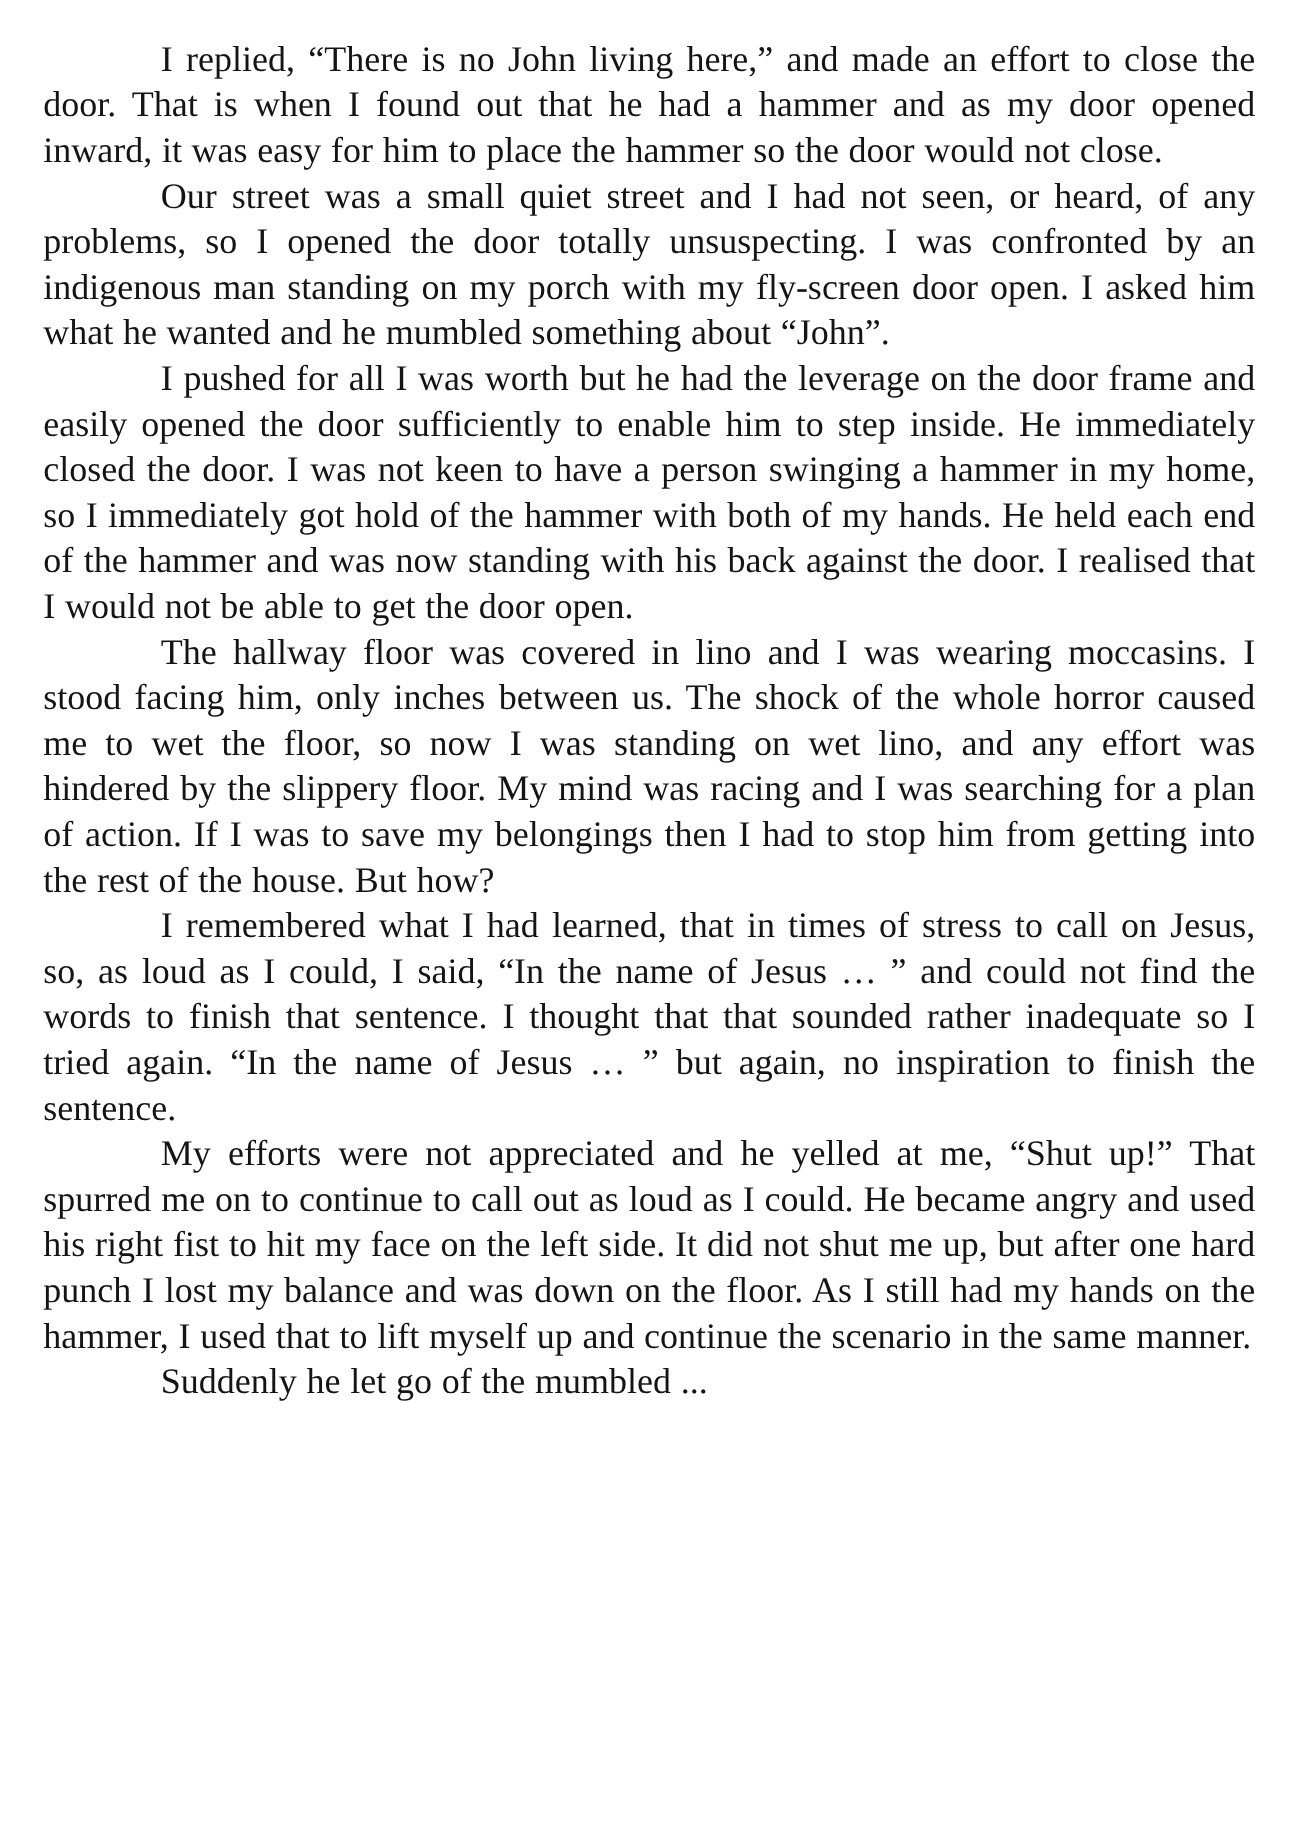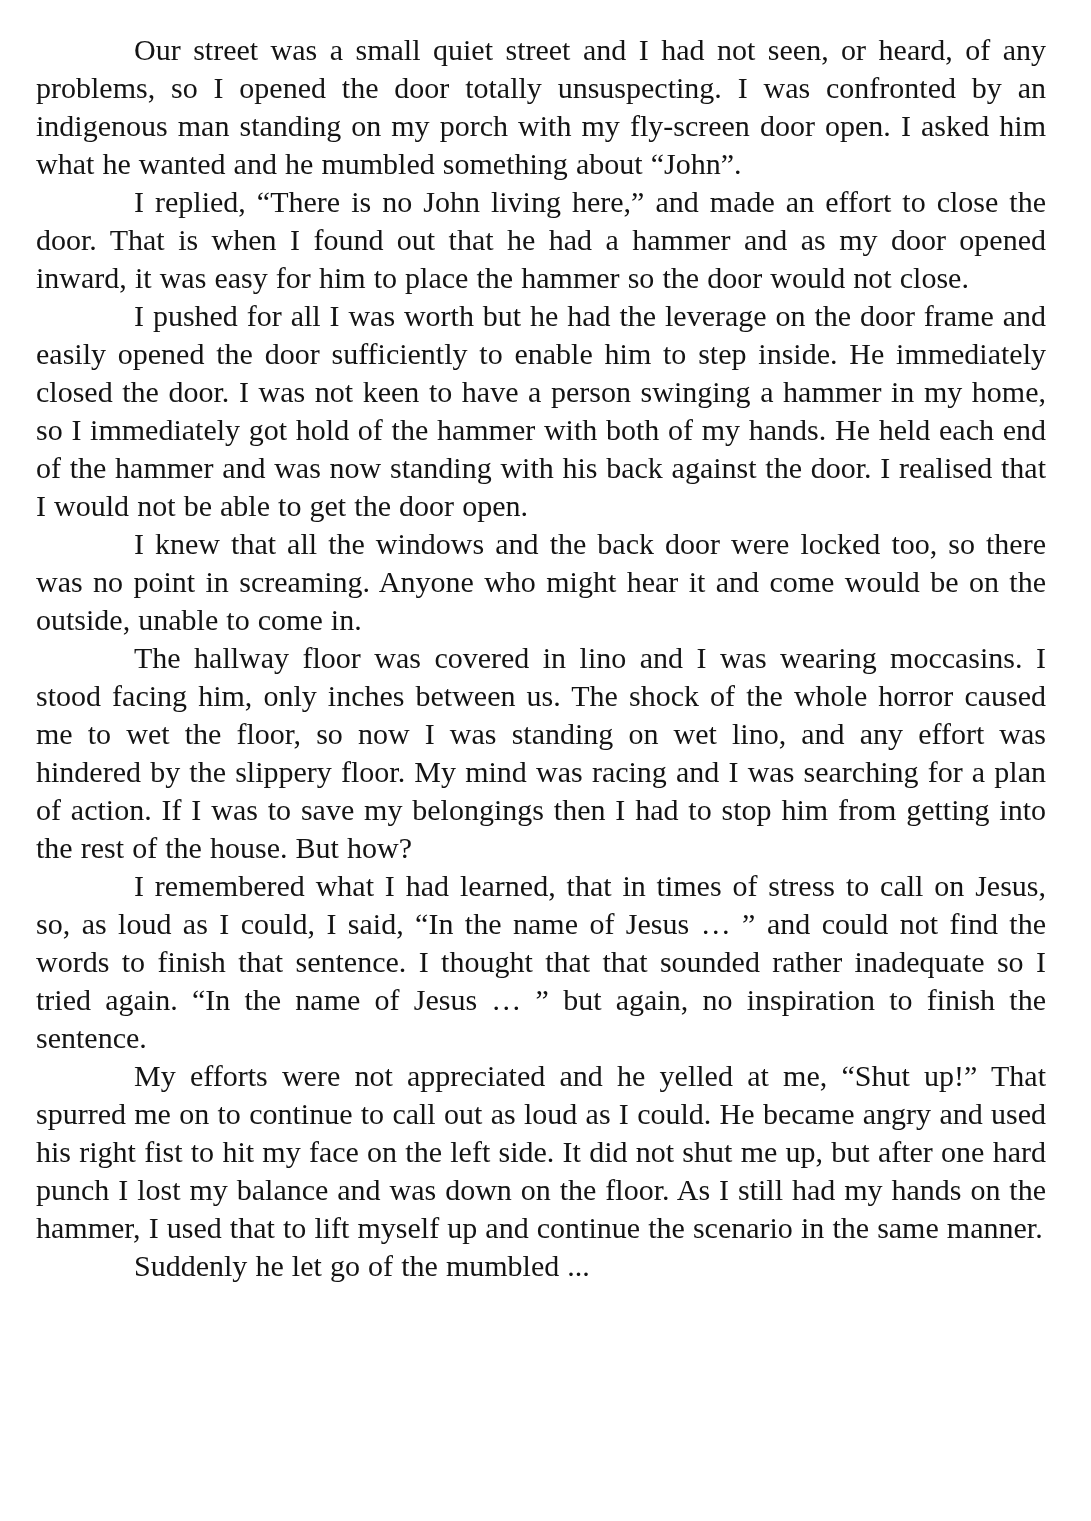--- a/index.html
+++ b/index.html
@@ -30,21 +30,20 @@
     text-indent: 98px;
     hyphens: none;
     -webkit-hyphens: none;
     word-spacing: 0.02em;
   }
 </style>
 </head>
 <body>
 
 <div class="page">
+  <p>I replied, “There is no John living here,” and made an effort to close the door. That is when I found out that he had a hammer and as my door opened inward, it was easy for him to place the hammer so the door would not close.</p>
   <p>Our street was a small quiet street and I had not seen, or heard, of any problems, so I opened the door totally unsuspecting. I was confronted by an indigenous man standing on my porch with my fly-screen door open. I asked him what he wanted and he mumbled something about “John”.</p>
-  <p>I replied, “There is no John living here,” and made an effort to close the door. That is when I found out that he had a hammer and as my door opened inward, it was easy for him to place the hammer so the door would not close.</p>
   <p>I pushed for all I was worth but he had the leverage on the door frame and easily opened the door sufficiently to enable him to step inside. He immediately closed the door. I was not keen to have a person swinging a hammer in my home, so I immediately got hold of the hammer with both of my hands. He held each end of the hammer and was now standing with his back against the door. I realised that I would not be able to get the door open.</p>
-  <p>I knew that all the windows and the back door were locked too, so there was no point in screaming. Anyone who might hear it and come would be on the outside, unable to come in.</p>
   <p>The hallway floor was covered in lino and I was wearing moccasins. I stood facing him, only inches between us. The shock of the whole horror caused me to wet the floor, so now I was standing on wet lino, and any effort was hindered by the slippery floor. My mind was racing and I was searching for a plan of action. If I was to save my belongings then I had to stop him from getting into the rest of the house. But how?</p>
   <p>I remembered what I had learned, that in times of stress to call on Jesus, so, as loud as I could, I said, “In the name of Jesus … ” and could not find the words to finish that sentence. I thought that that sounded rather inadequate so I tried again. “In the name of Jesus … ” but again, no inspiration to finish the sentence.</p>
   <p>My efforts were not appreciated and he yelled at me, “Shut up!” That spurred me on to continue to call out as loud as I could. He became angry and used his right fist to hit my face on the left side. It did not shut me up, but after one hard punch I lost my balance and was down on the floor. As I still had my hands on the hammer, I used that to lift myself up and continue the scenario in the same manner.</p>
   <p>Suddenly he let go of the mumbled ...</p>
 </div>
 
 </body></html>

